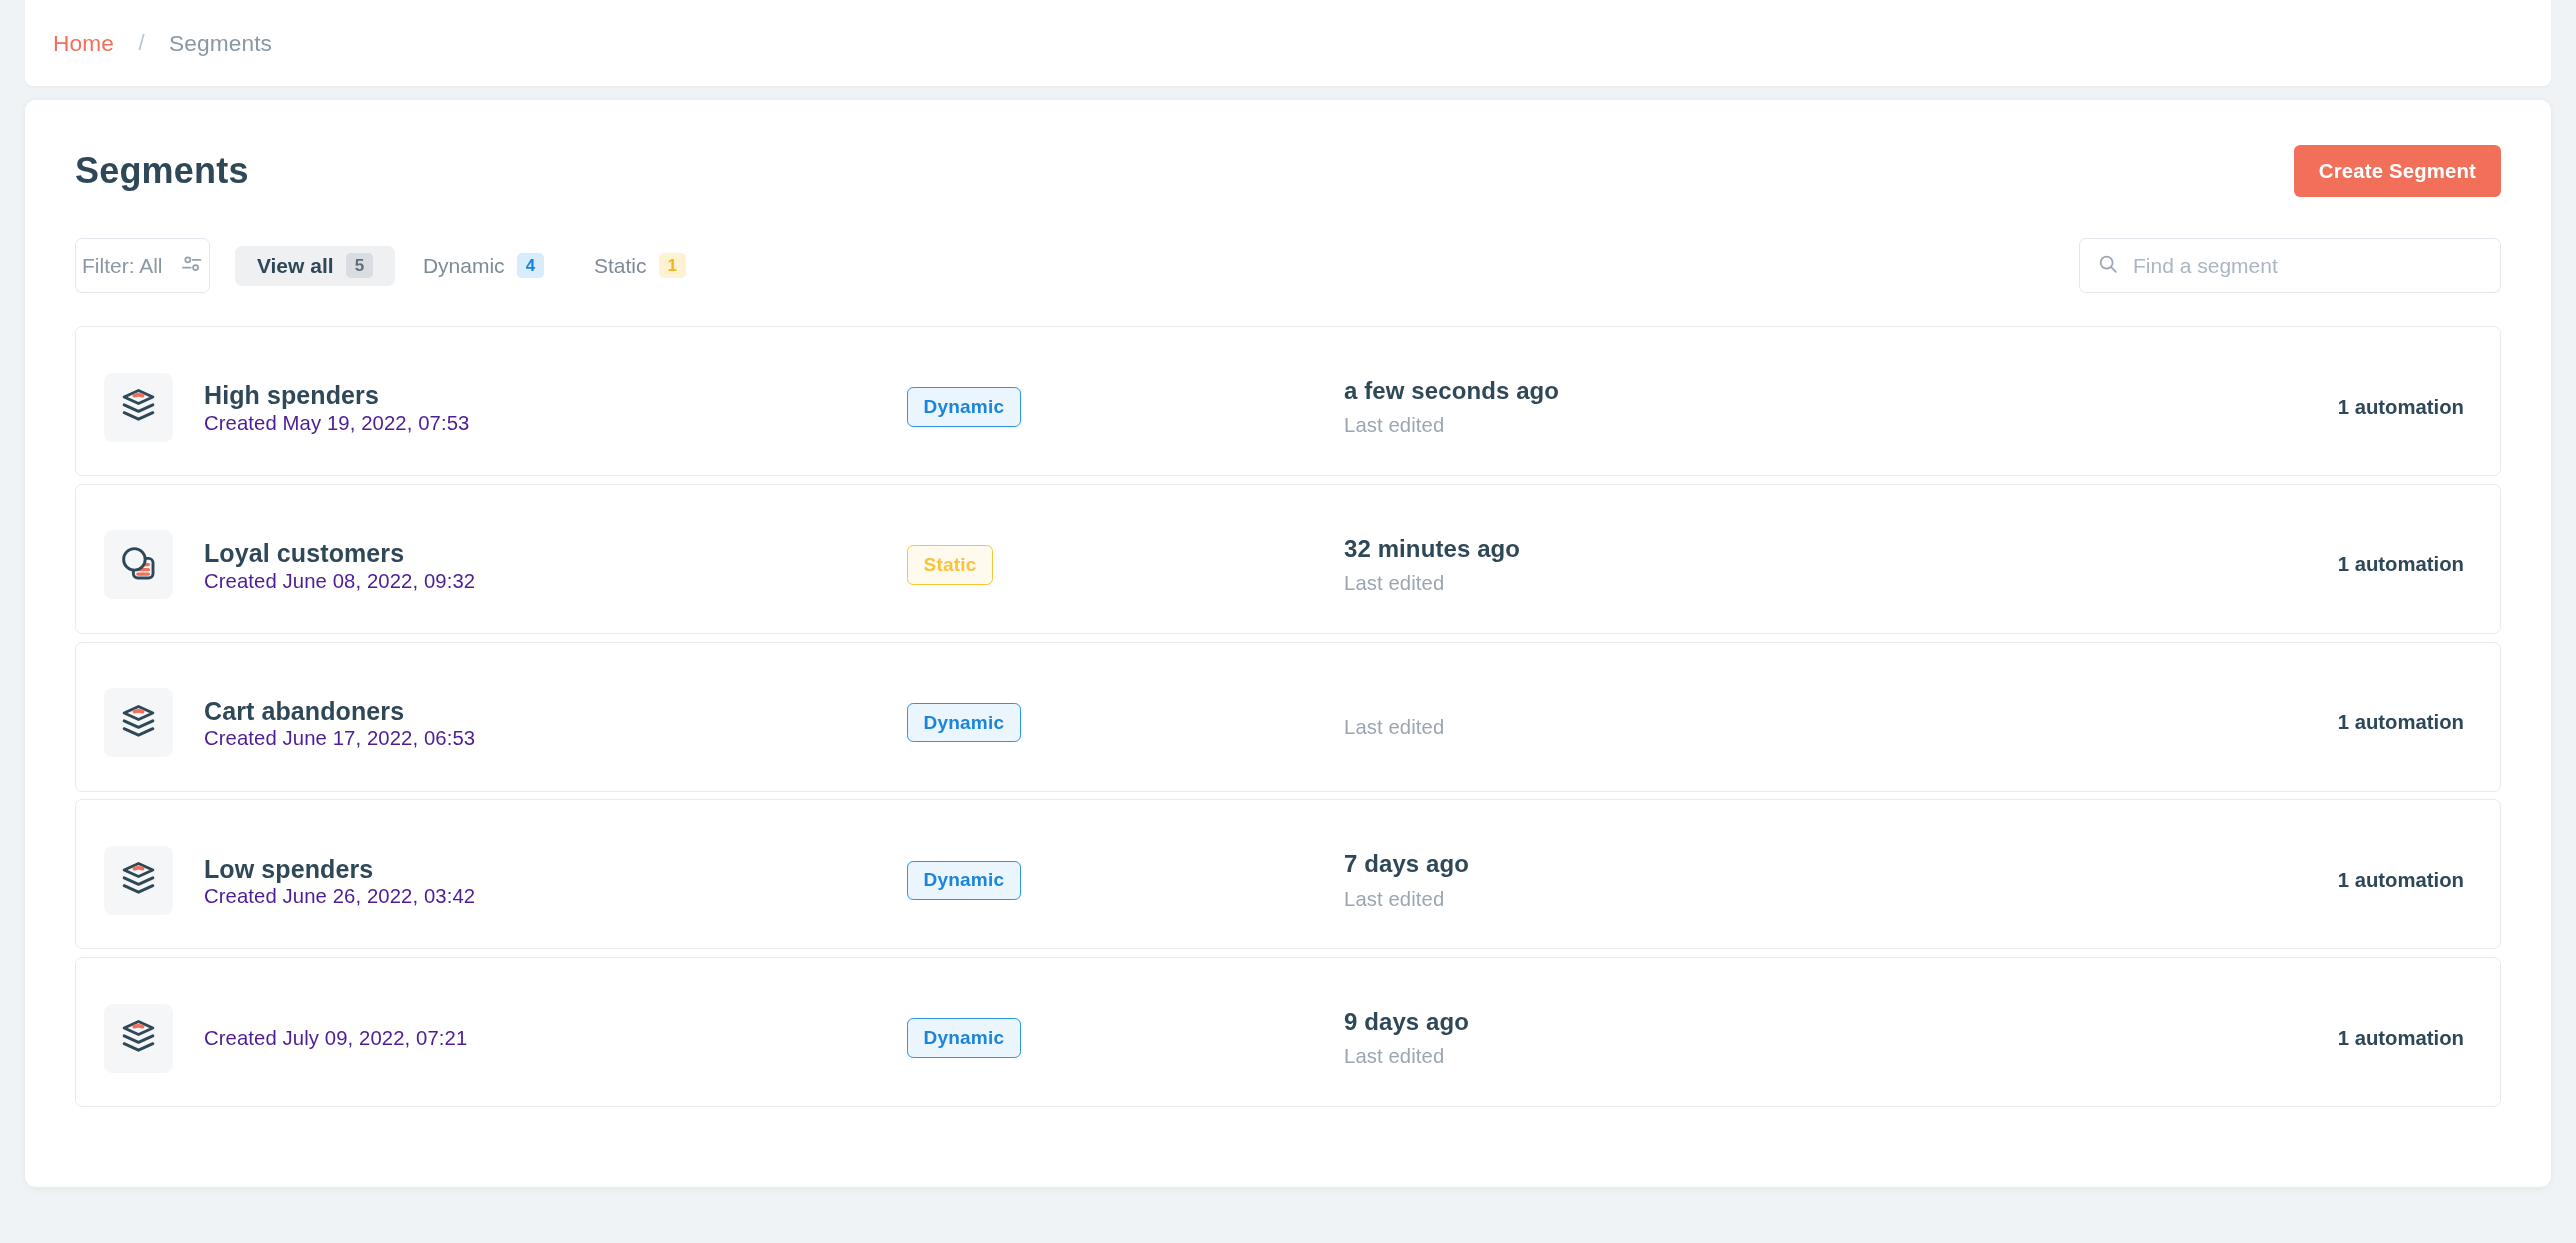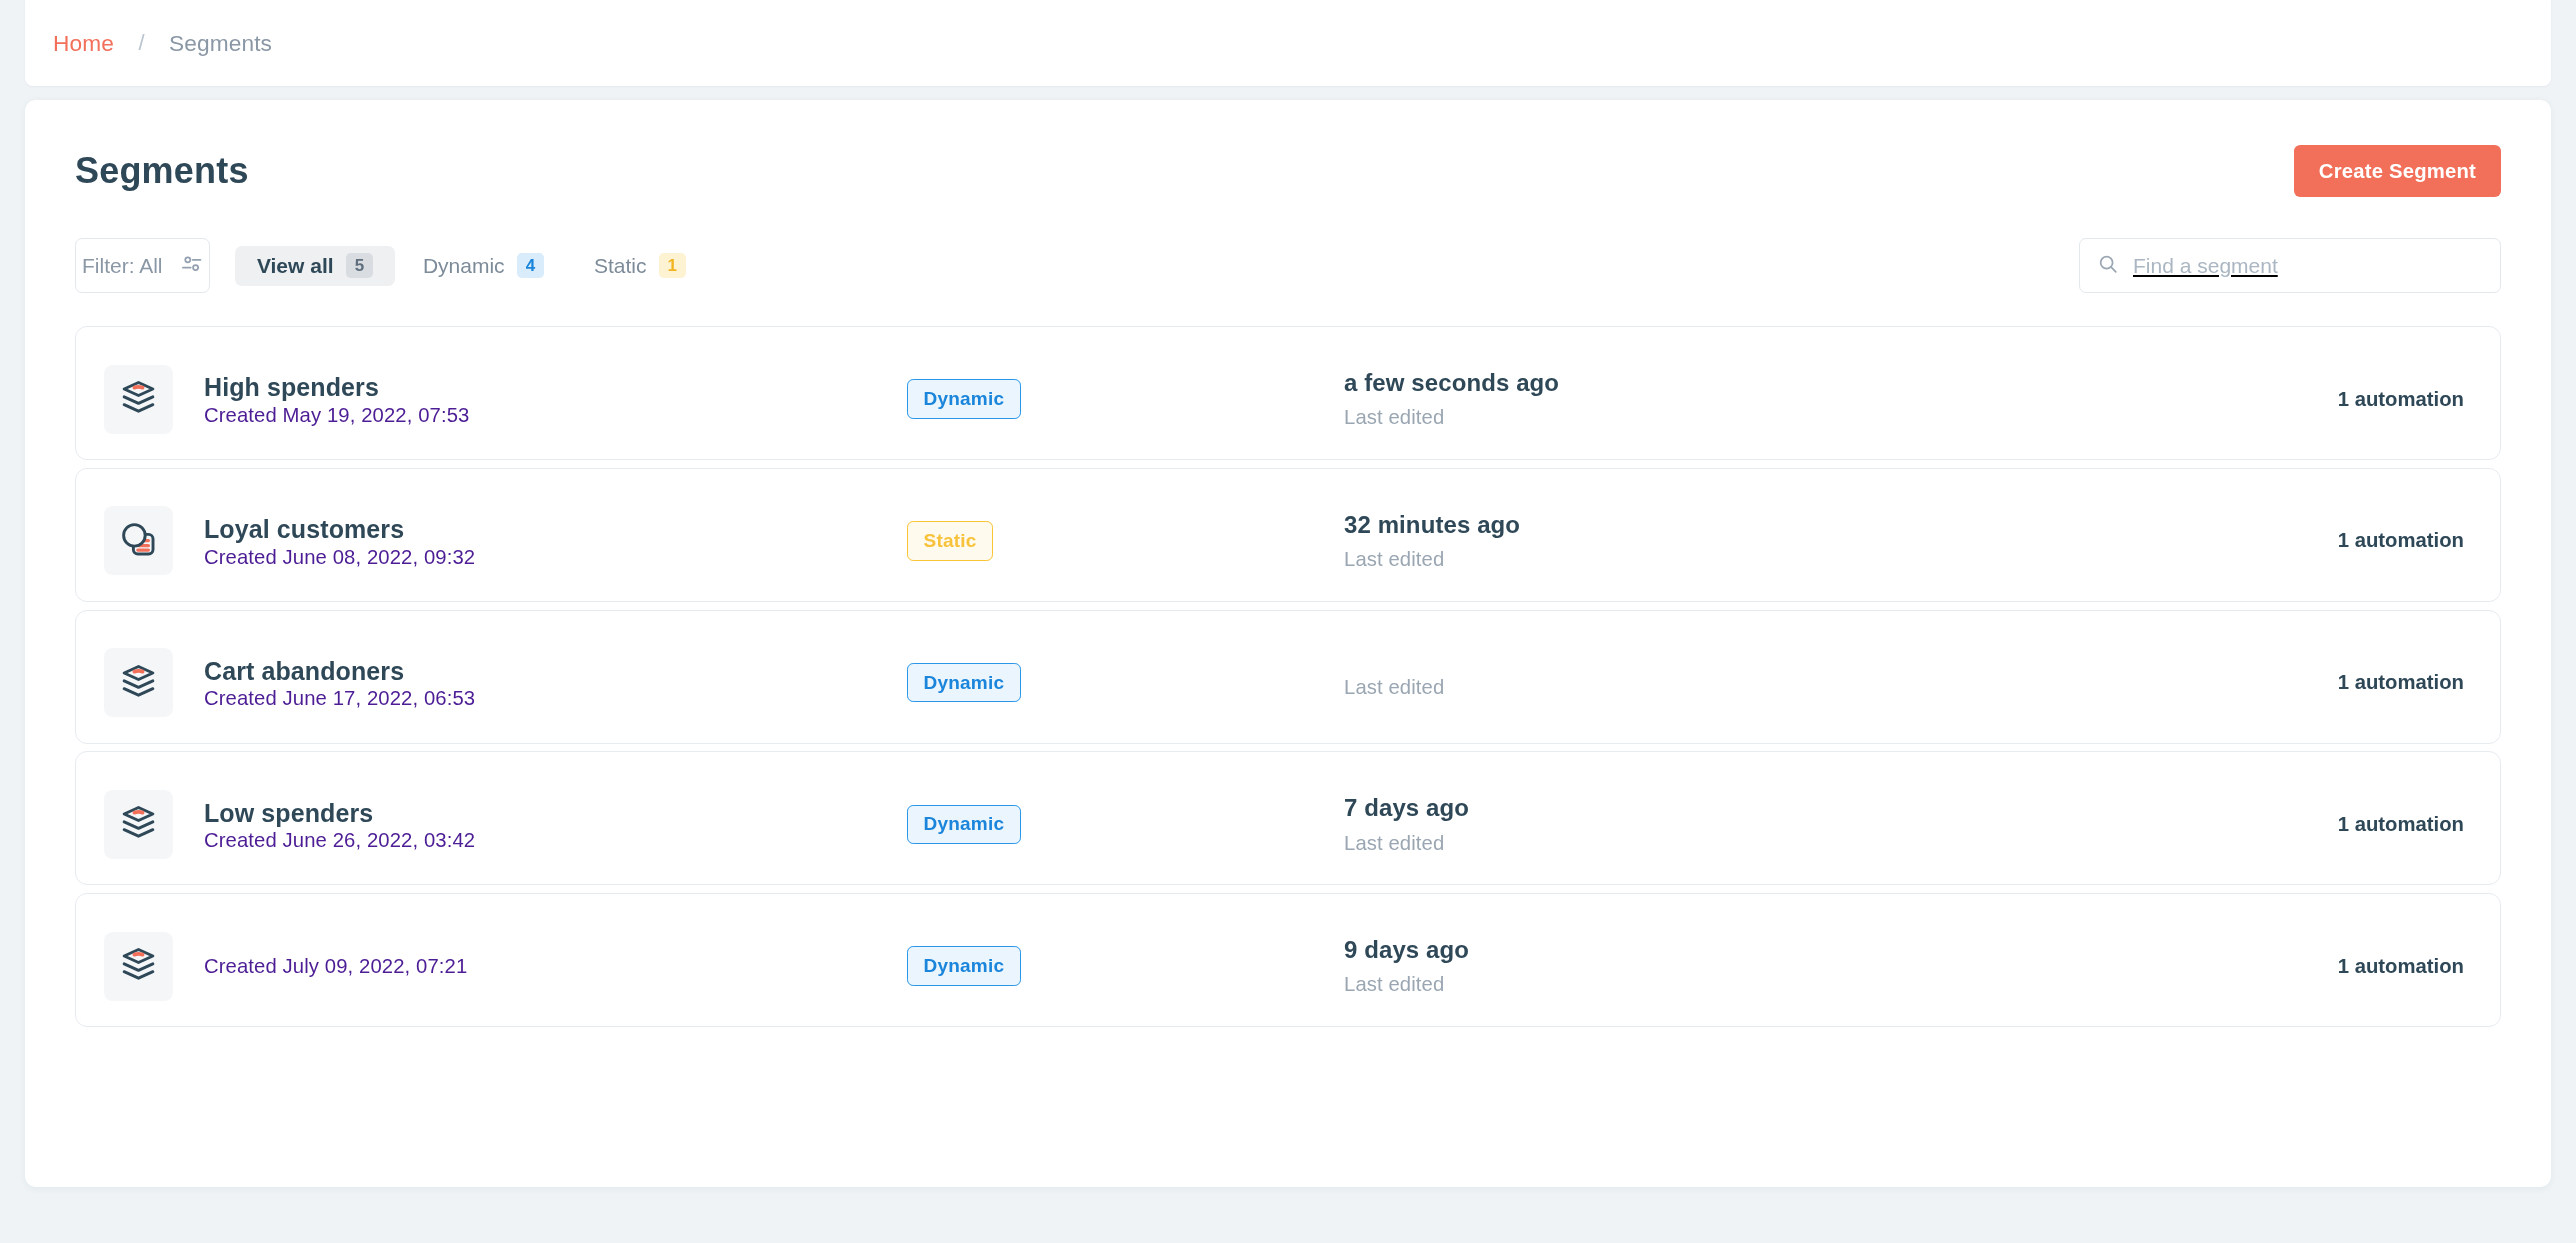--- a/index.html
+++ b/index.html
@@ -136,21 +136,20 @@
     right: 50px;
     top: 41px;
     width: 422px;
     height: 55px;
     border: 0.8px solid #e2e8ee;
     border-radius: 7px;
     display: flex;
     align-items: center;
     padding: 3px 17px;
     background: #fff;
-    text-decoration: underline;
   }
   .search-input {
     border: none;
     outline: none;
     flex: 1;
     margin-left: 14px;
     font-size: 21px;
     color: #2f4858;
     font-family: "Liberation Sans", sans-serif;
     background: transparent;
@@ -160,24 +159,24 @@
   
   .rows {
     padding: 33px 50px 0 50px;
     display: flex;
     flex-direction: column;
     gap: 7.8px;
   }
   .row {
     display: flex;
     align-items: center;
-    height: 134px;
+    height: 150px;
     background: #ffffff;
     border: 0.8px solid #e6ebf0;
-    border-radius: 12px;
+    border-radius: 7px;
     padding: 12px 36px 0 28px;
     cursor: pointer;
   }
 
   .row-icon-tile {
     width: 69px;
     height: 69px;
     min-width: 69px;
     border-radius: 8.6px;
     background: #f4f6f8;

